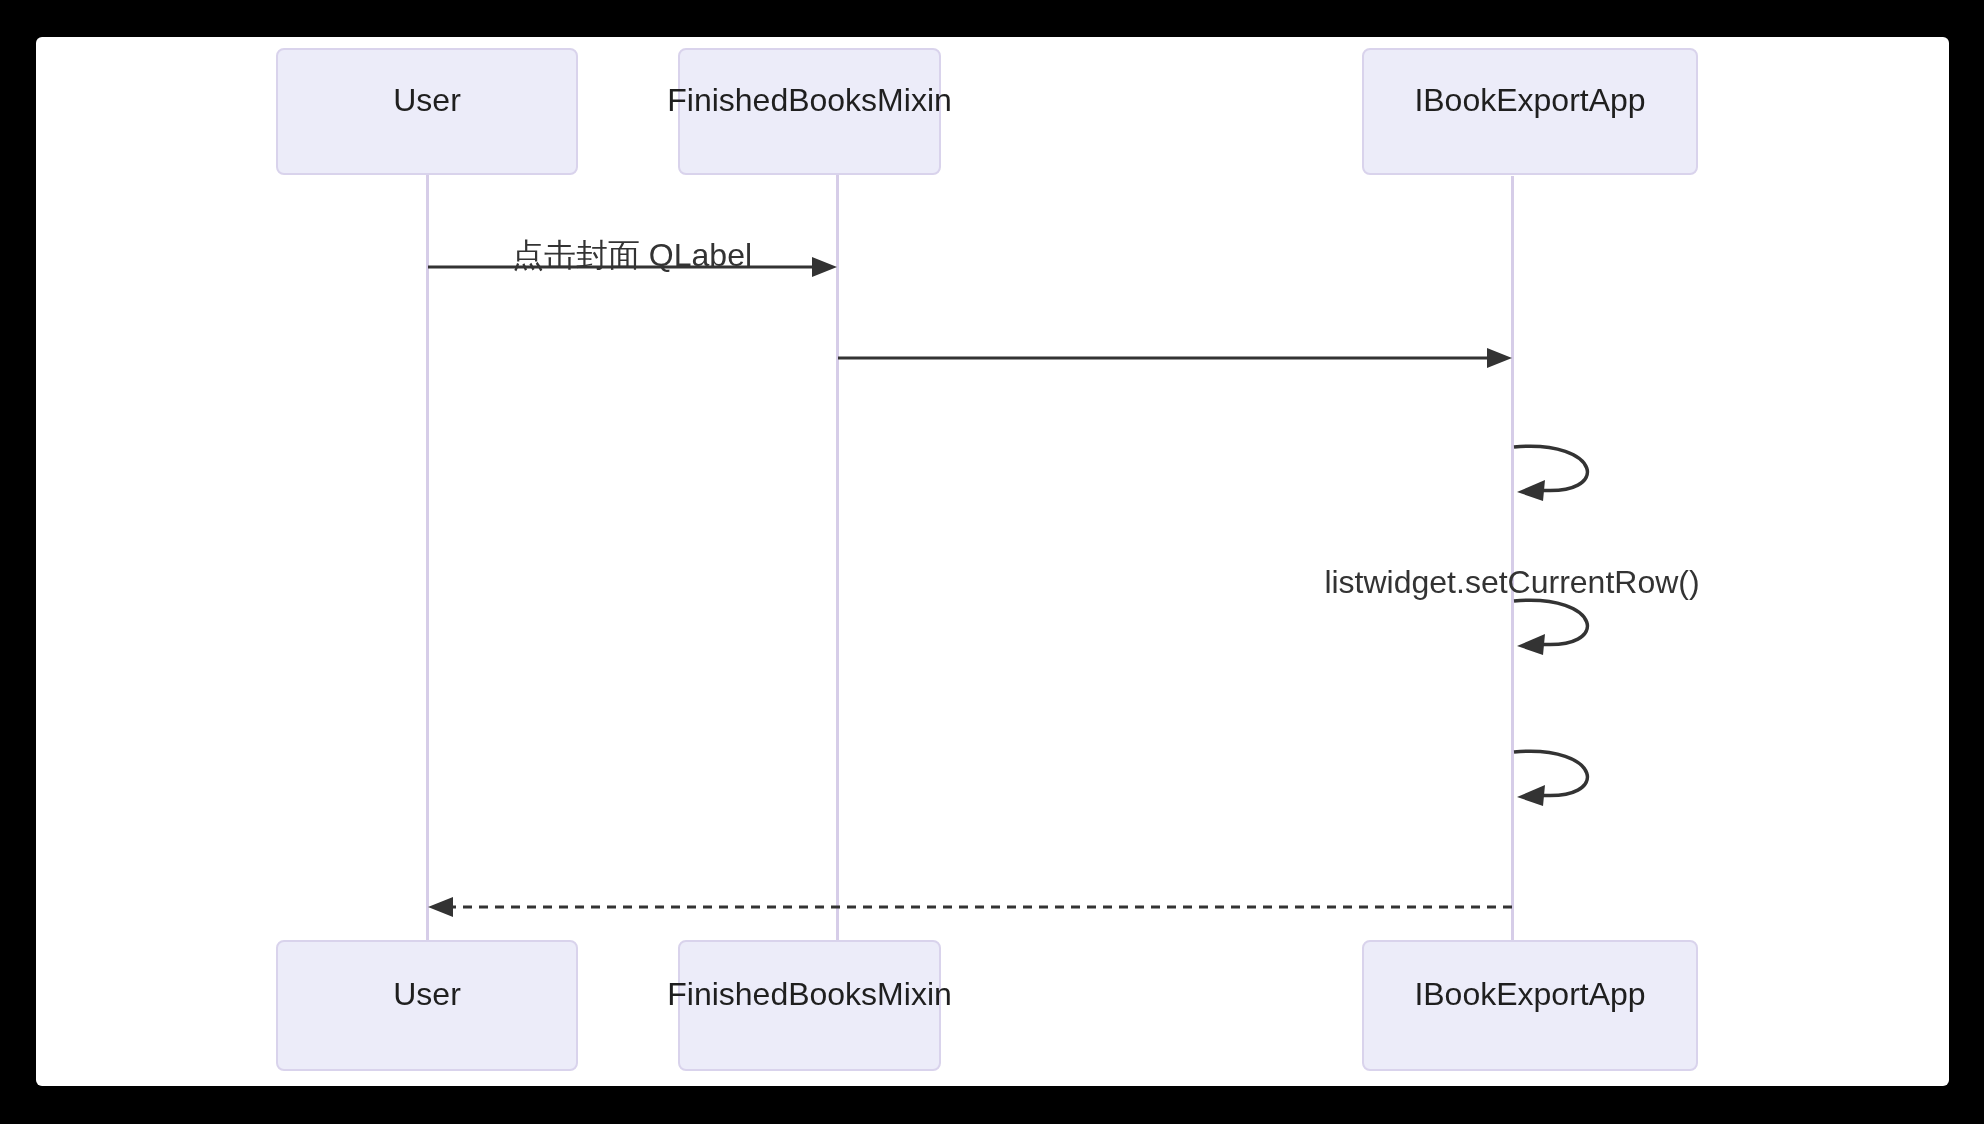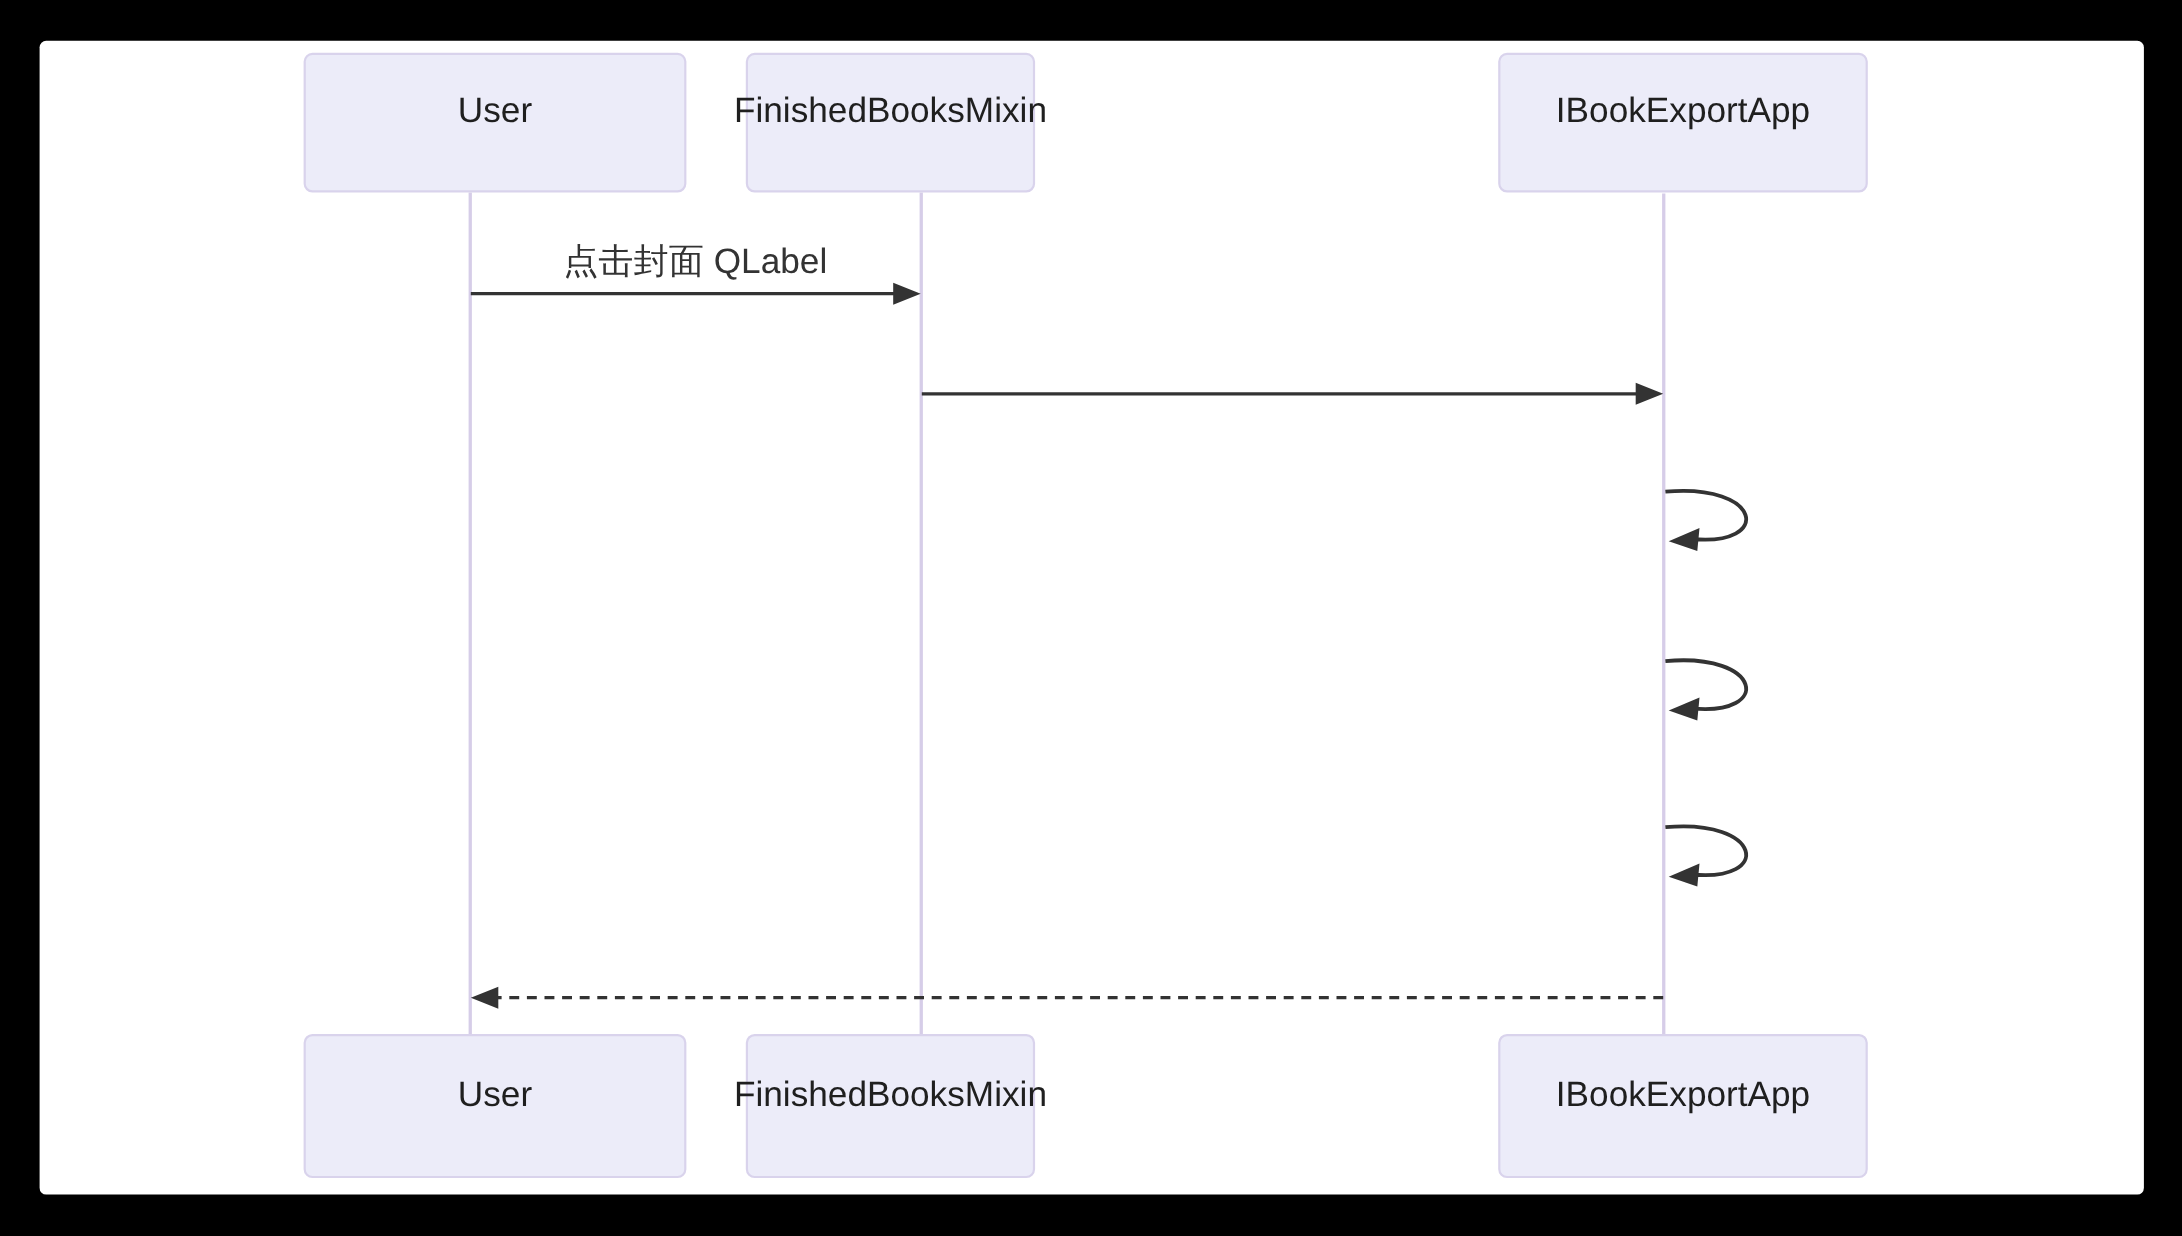--- a/index.html
+++ b/index.html
@@ -33,30 +33,31 @@
     display: flex;
     align-items: center;
     justify-content: center;
     padding-bottom: 22px;
     font-size: 32px;
     color: #1f1f1f;
     white-space: nowrap;
   }
   .actor-top    { top: 48px;  height: 127px; }
   .actor-bottom { top: 940px; height: 131px; }
-  .actor-user   { left: 276px;  width: 348px; }
+  .actor-user   { left: 276px;  width: 302px; }
   .actor-fbm    { left: 678px;  width: 263px; }
   .actor-ibea   { left: 1362px; width: 336px; }
   .msg-label {
     position: absolute;
     transform: translateX(-50%);
     font-size: 32px;
     line-height: 38px;
     color: #333333;
     white-space: nowrap;
+    margin-top: 18px;
   }
   .lbl-1 { left: 632px;  top: 218px; }
   .lbl-2 { left: 1174px; top: 309px; }
   .lbl-3 { left: 1512px; top: 396px; }
   .lbl-4 { left: 1512px; top: 545px; }
   .lbl-5 { left: 1512px; top: 695px; }
   .lbl-6 { left: 970px;  top: 856px; }
 </style>
 </head>
 <body>
@@ -103,13 +104,14 @@
     <span>User</span>
   </div>
   <div class="actor-box actor-bottom actor-fbm">
     <span>FinishedBooksMixin</span>
   </div>
   <div class="actor-box actor-bottom actor-ibea">
     <span>IBookExportApp</span>
   </div>
 
   <div class="msg-label lbl-1">点击封面 QLabel</div>
+  <div class="msg-label lbl-4">listwidget.setCurrentRow()</div>
 </div>
 
 </body></html>

